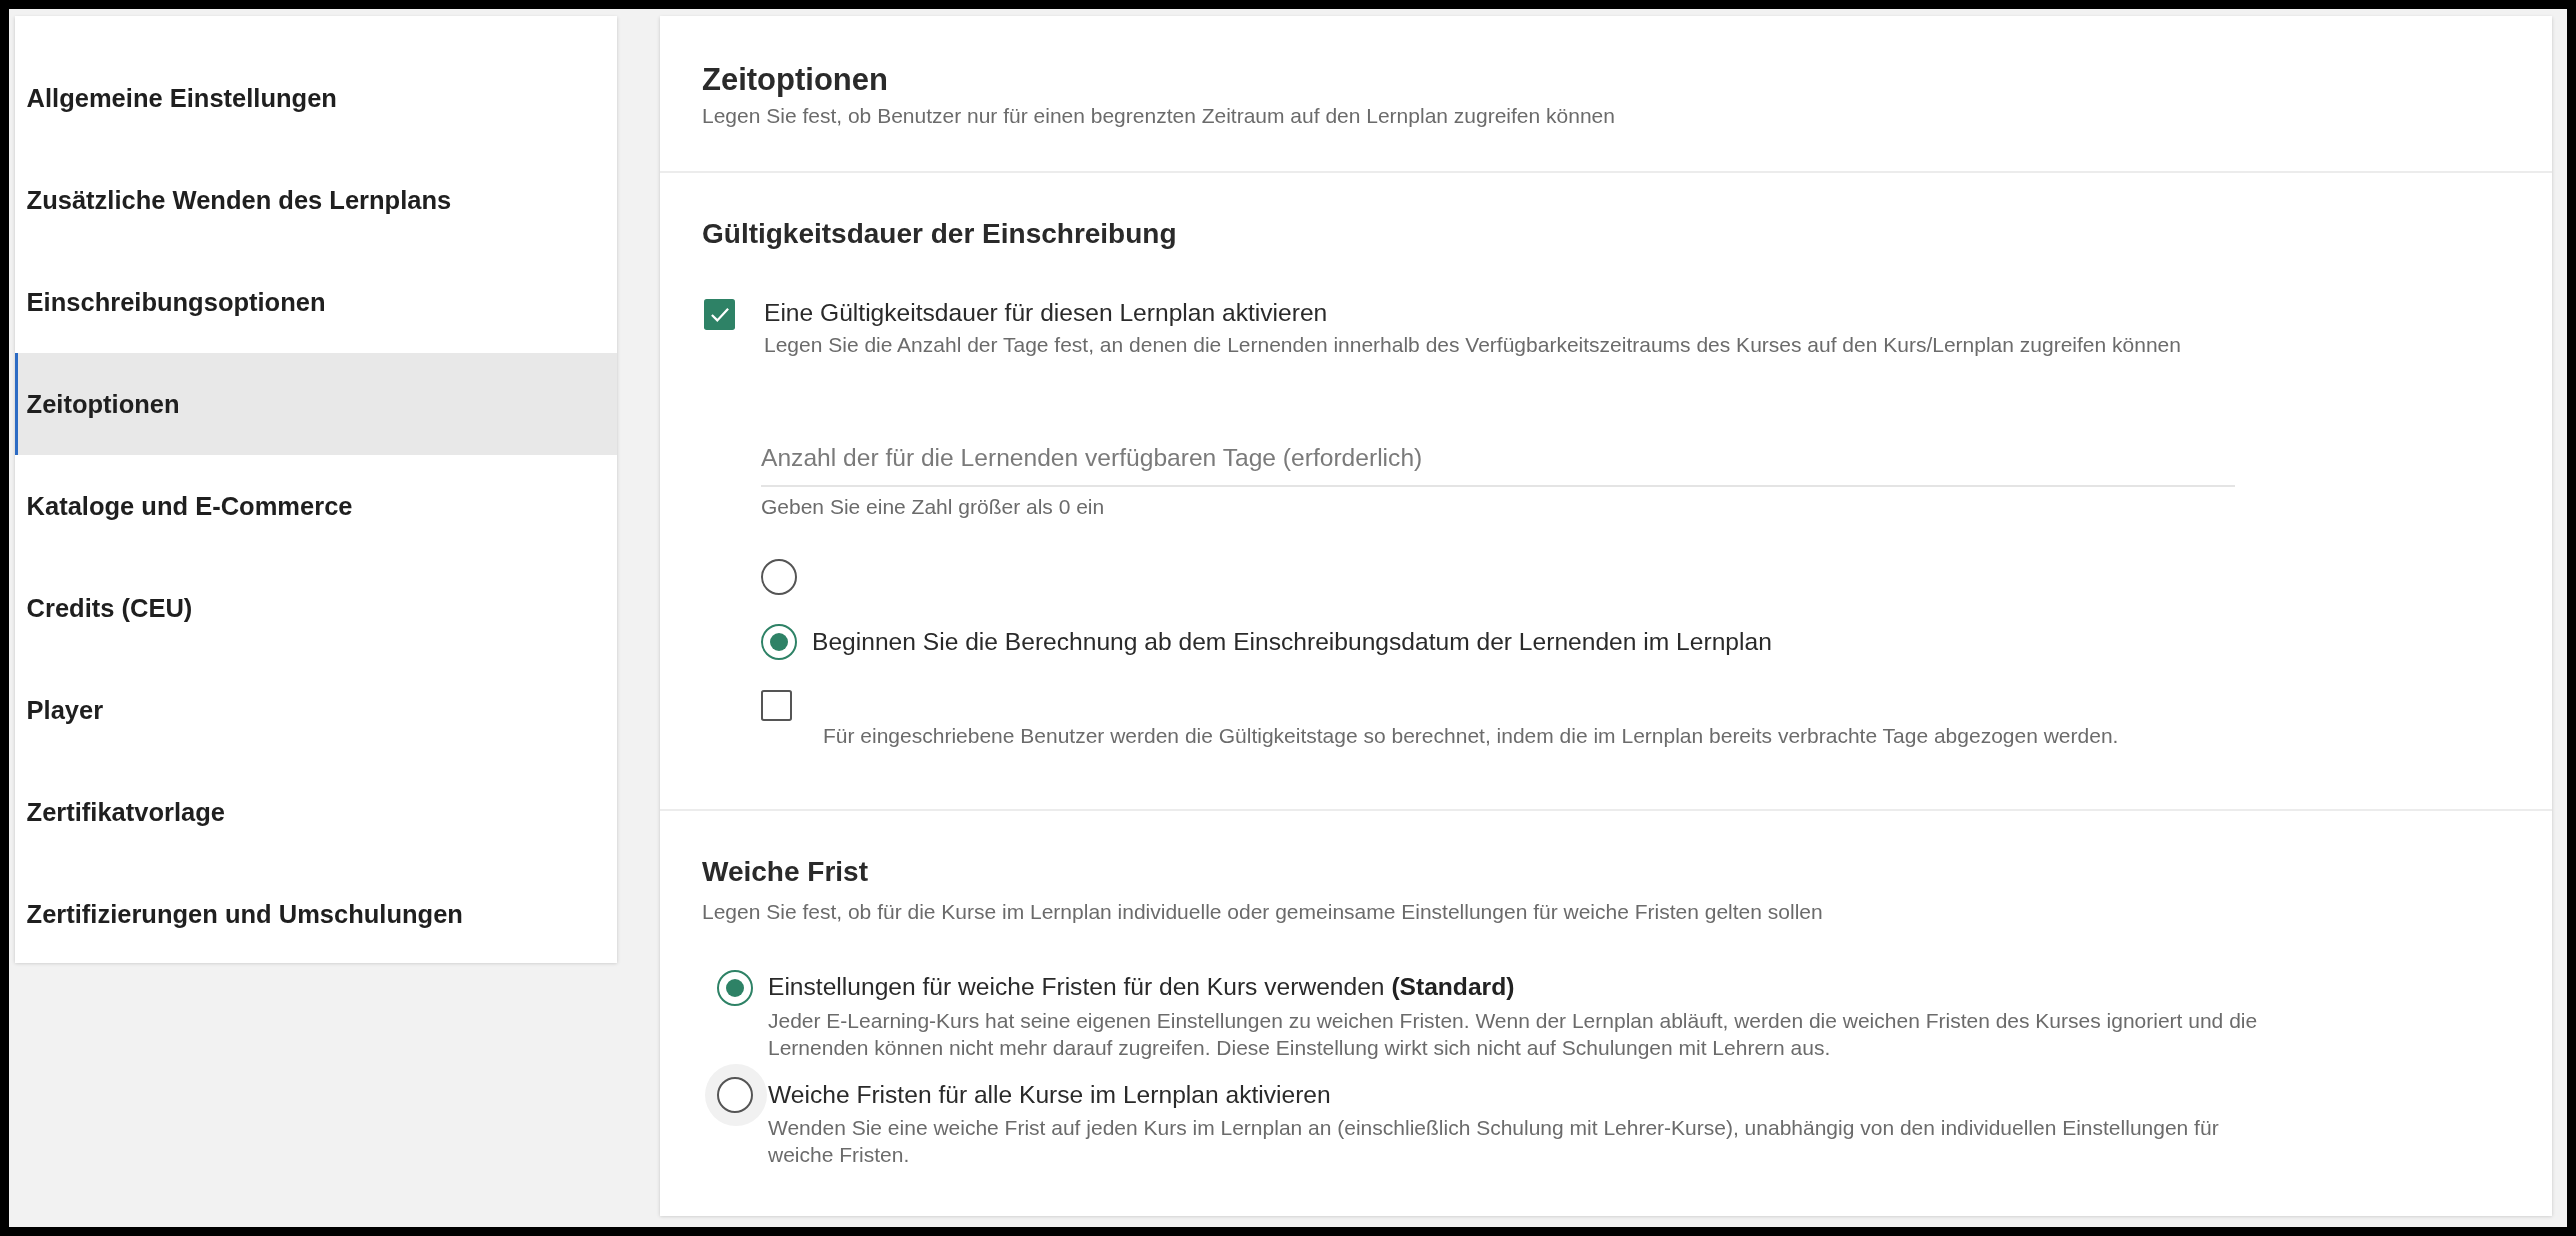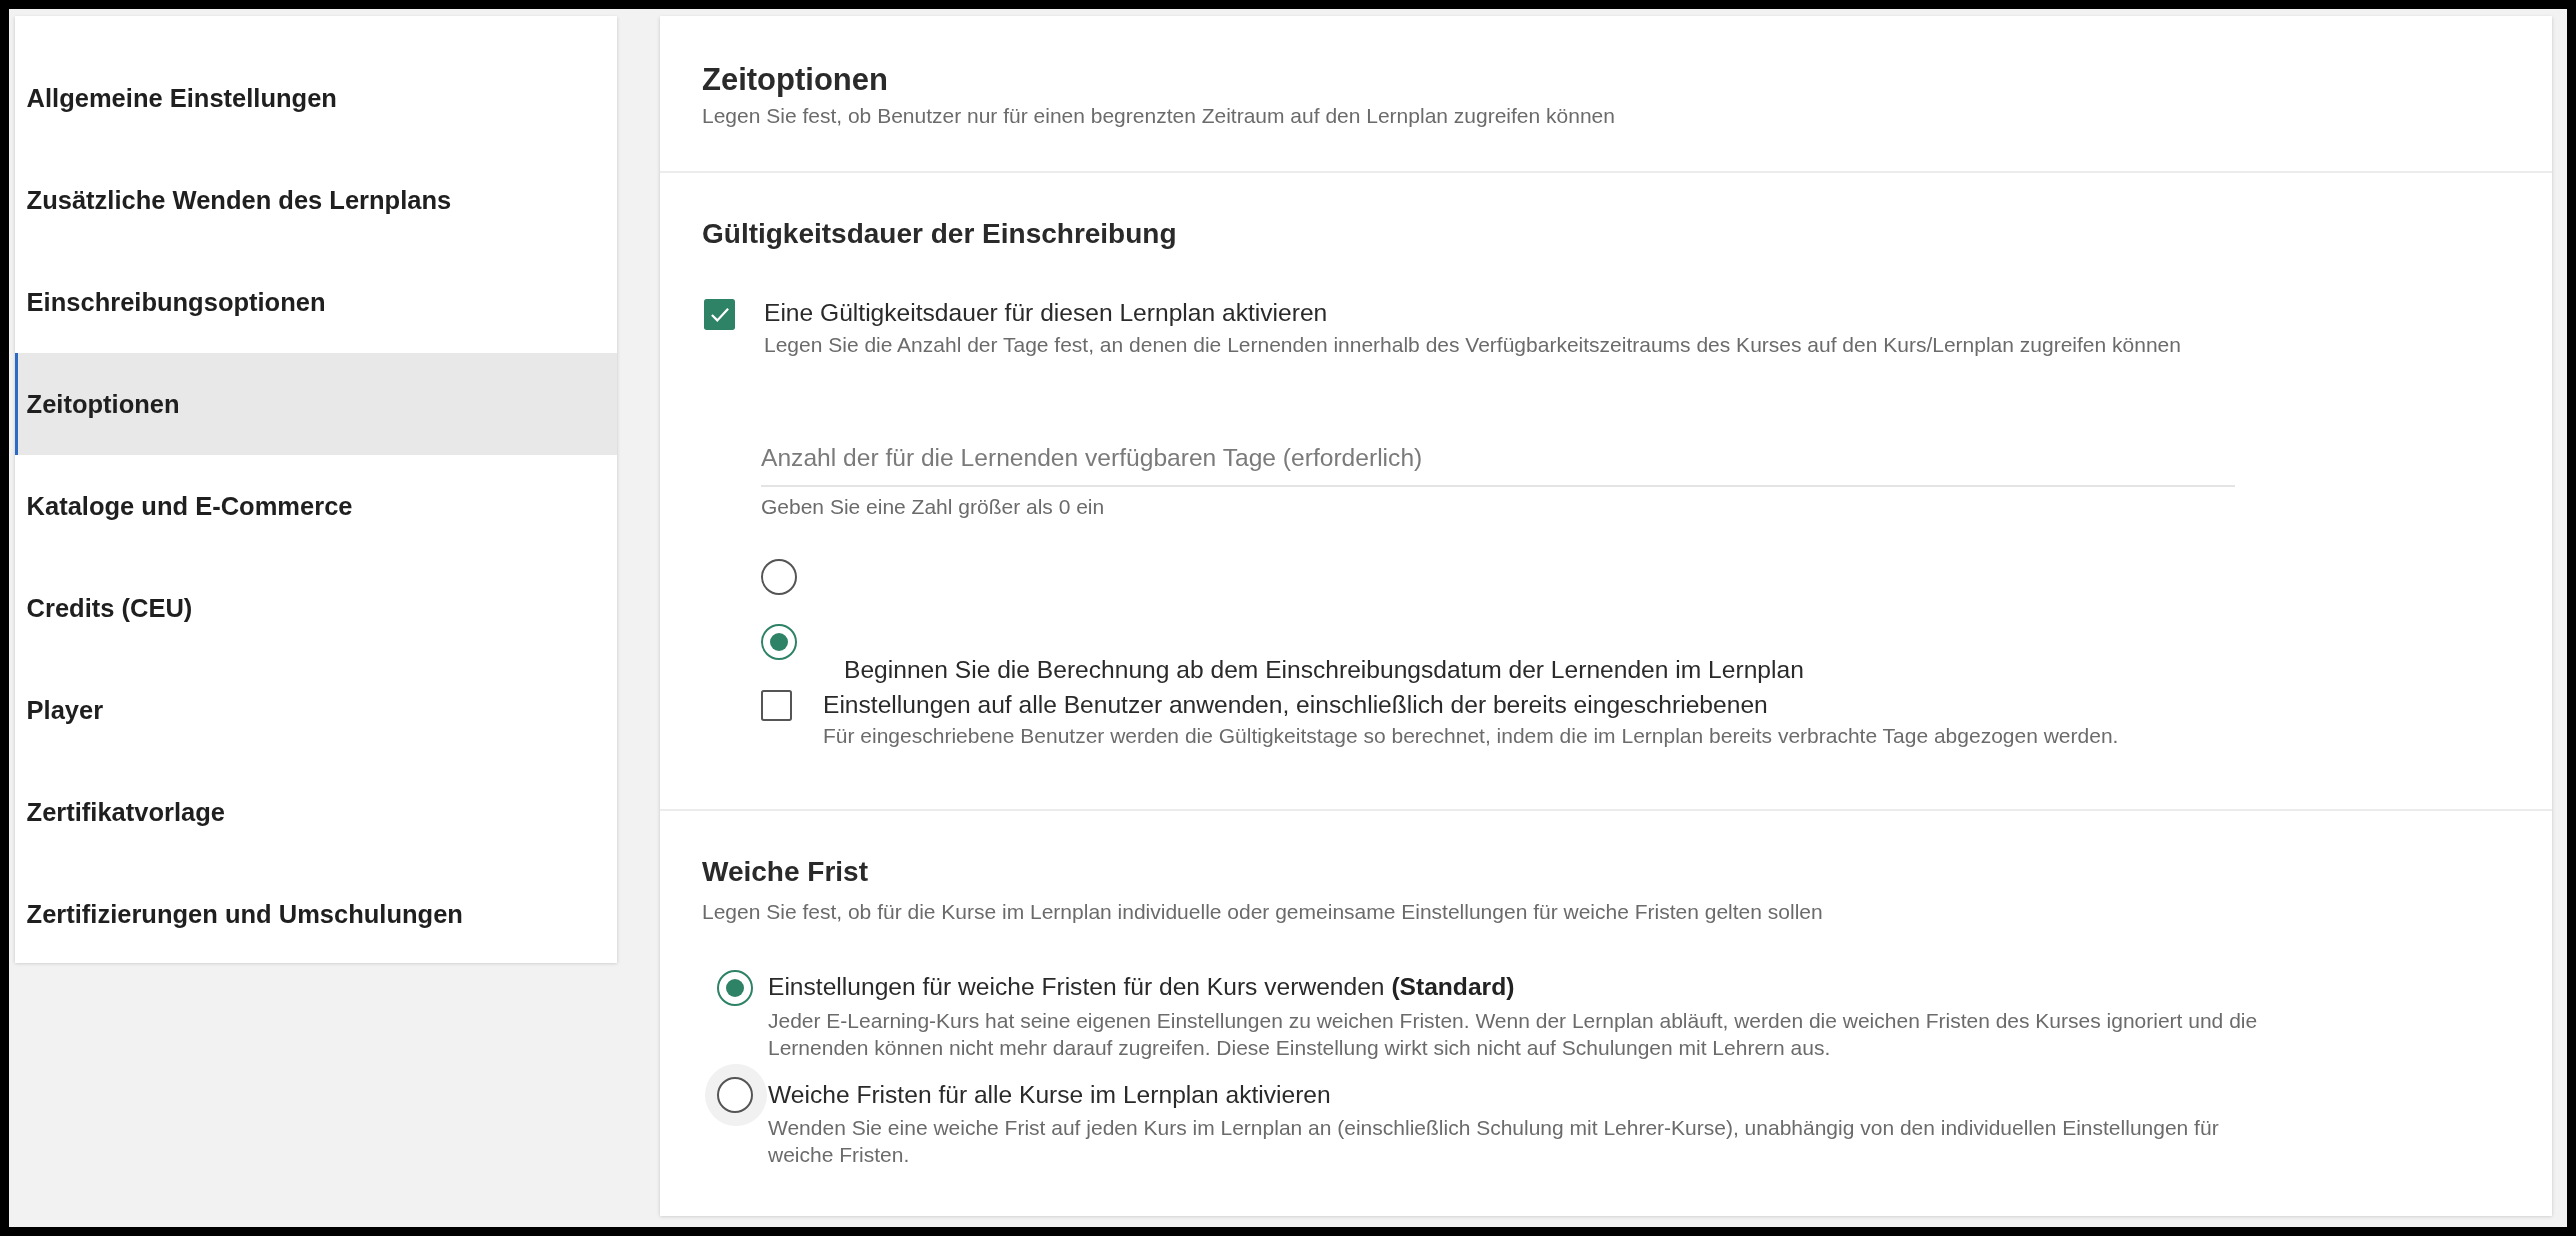--- a/index.html
+++ b/index.html
@@ -114,24 +114,23 @@
     <span class="input-label">Anzahl der für die Lernenden verfügbaren Tage  (erforderlich)</span>
   </div>
   <div class="abs input-line" style="left:101px; top:469px; width:1474px;"></div>
   <span class="abs helper" style="left:101px; top:479px;">Geben Sie eine Zahl größer als 0 ein</span>
 
   <div class="abs radio" style="left:101px; top:543px;"></div>
 
   <div class="abs radio selected" style="left:101px; top:608px;">
       <div class="dot"></div>
     </div>
-  <span class="abs opt-label" style="left:152px; top:640px;margin-left:32px;">Beginnen Sie die Berechnung ab dem Einschreibungsdatum der Lernenden im Lernplan</span>
+  <span class="abs opt-label" style="left:152px; top:612px;">Beginnen Sie die Berechnung ab dem Einschreibungsdatum der Lernenden im Lernplan</span>
 
   <div class="abs checkbox unchecked" style="left:101px; top:674px;"></div>
-  <span class="abs opt-label" style="left:163px; top:675px;">Einstellungen auf alle Benutzer anwenden, einschließlich der bereits eingeschriebenen</span>
   <p class="abs opt-desc" style="left:163px; top:707px; white-space:nowrap;">Für eingeschriebene Benutzer werden die Gültigkeitstage so berechnet, indem die im Lernplan bereits verbrachte Tage abgezogen werden.</p>
 
   <div class="divider" style="top:793px;"></div>
 
   <h2 class="abs sec-title" style="left:42px; top:840px;">Weiche Frist</h2>
   <p class="abs opt-desc" style="left:42px; top:883px; white-space:nowrap;">Legen Sie fest, ob für die Kurse im Lernplan individuelle oder gemeinsame Einstellungen für weiche Fristen gelten sollen</p>
 
   <div class="abs radio selected" style="left:57px; top:954px;">
       <div class="dot"></div>
     </div>

